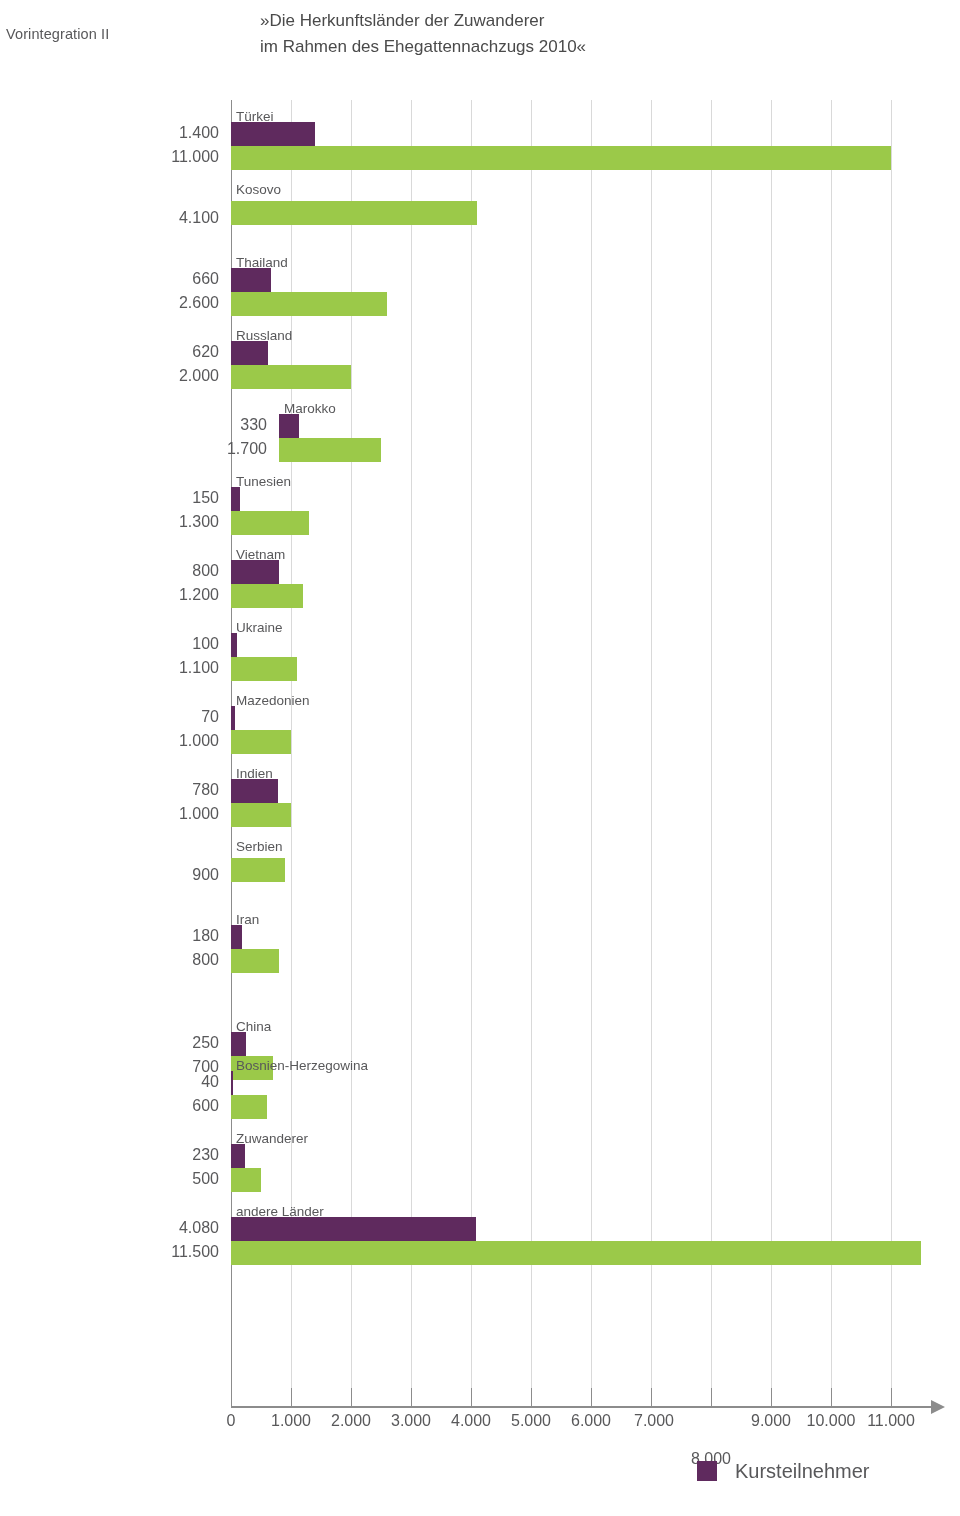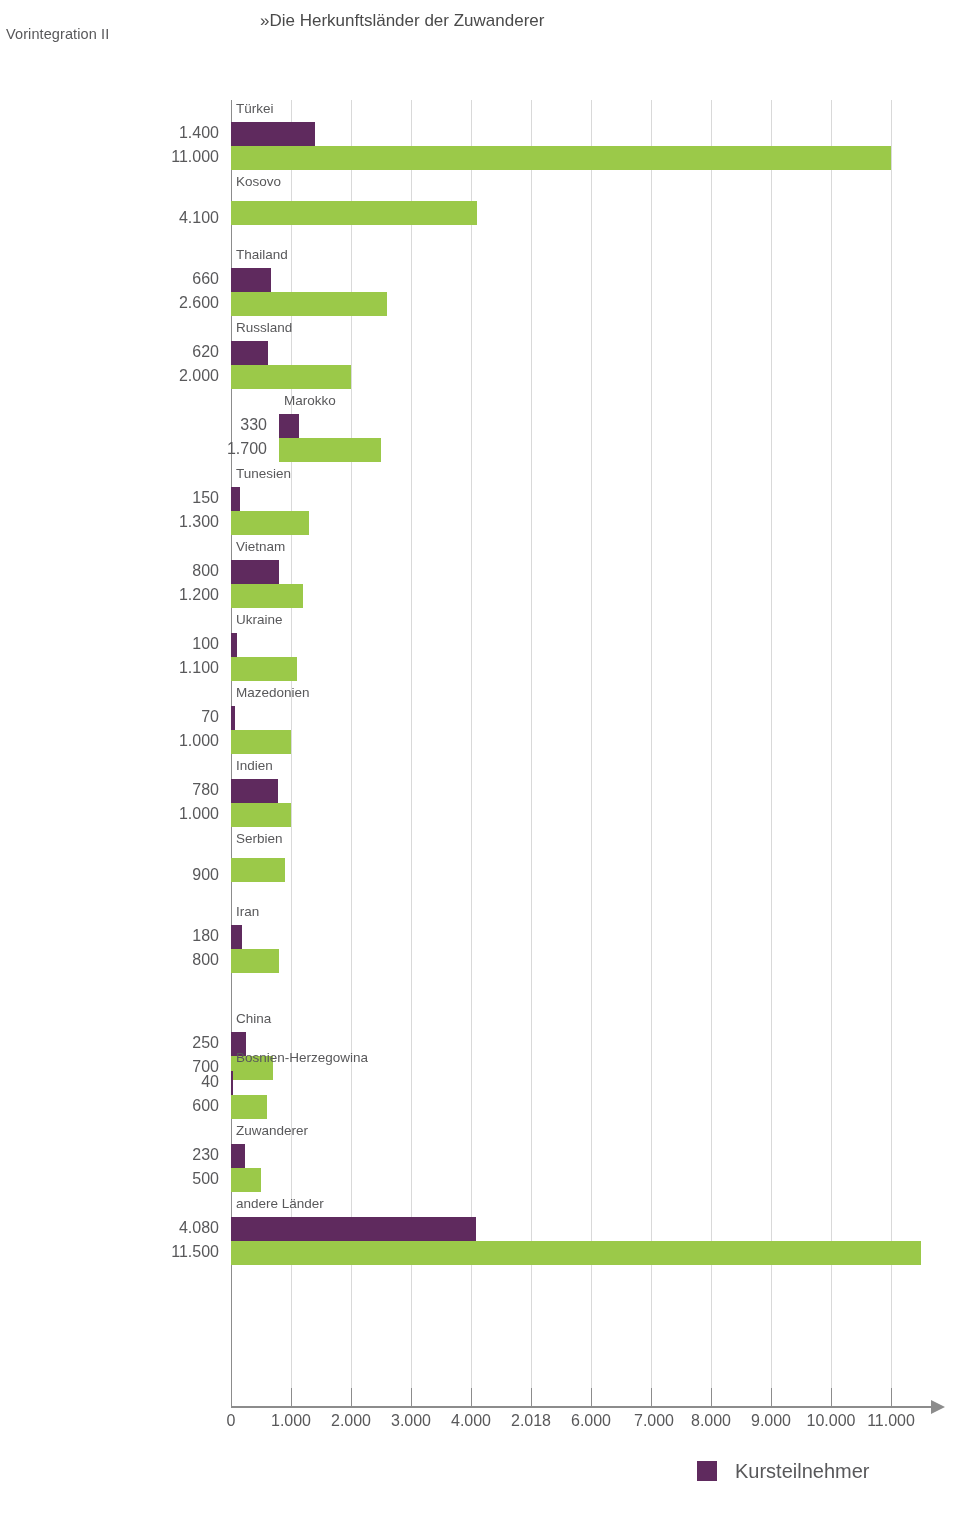--- a/index.html
+++ b/index.html
@@ -40,21 +40,21 @@
     height: 1288px;
   }
   .gridline {
     position: absolute; top: 0; width: 1px; height: 1288px;
     background: #d9d9d9;
   }
   .gridline.axis0 { background: #8c8c8c; width: 1px; }
 
   .row { position: absolute; left: 0; width: 720px; height: 73px; }
   .row-label {
-    position: absolute; left: 5px; top: 0px;
+    position: absolute; left: 5px; top: 8px;
     font-size: 13.5px; color: #58585a; white-space: nowrap;
     line-height: 18px;
   }
   .bar { position: absolute; height: 24px; }
   .bar.kurs  { top: 22px; background: #5f2a5e; }
   .bar.pruef { top: 46px; background: #9bc949; }
 
   
   .vlabel {
     position: absolute;
@@ -116,20 +116,21 @@
     line-height: 20px;
   }
 </style>
 </head>
 <body>
 
 <div id="header">
   <div id="section-label">Vorintegration II</div>
   <div id="chart-title">
     <span class="tline">»Die Herkunftsländer der Zuwanderer</span>
+    <span class="tline">im Rahmen des Ehegattennachzugs 2010«</span>
   </div>
 </div>
 
 <div id="plot">
   <div id="gridlines">
       <div class="gridline axis0" style="left: 0px;"></div>
       <div class="gridline" style="left: 60px;"></div>
       <div class="gridline" style="left: 120px;"></div>
       <div class="gridline" style="left: 180px;"></div>
       <div class="gridline" style="left: 240px;"></div>
@@ -261,27 +262,27 @@
       <div class="ticklabel" style="left: 0px;">0</div>
       <div class="tick" style="left: 60px;"></div>
       <div class="ticklabel" style="left: 60px;">1.000</div>
       <div class="tick" style="left: 120px;"></div>
       <div class="ticklabel" style="left: 120px;">2.000</div>
       <div class="tick" style="left: 180px;"></div>
       <div class="ticklabel" style="left: 180px; text-align: center;">3.000</div>
       <div class="tick" style="left: 240px;"></div>
       <div class="ticklabel" style="left: 240px;">4.000</div>
       <div class="tick" style="left: 300px;"></div>
-      <div class="ticklabel" style="left: 300px;">2.018</div>
+      <div class="ticklabel" style="left: 300px;">5.000</div>
       <div class="tick" style="left: 360px;"></div>
       <div class="ticklabel" style="left: 360px;">6.000</div>
       <div class="tick" style="left: 420px;"></div>
       <div class="ticklabel" style="left: 423px;">7.000</div>
       <div class="tick" style="left: 480px;"></div>
-      <div class="ticklabel" style="left: 480px;">8.000</div>
+      <div class="ticklabel" style="left: 480px; margin-top: 38px;">8.000</div>
       <div class="tick" style="left: 540px;"></div>
       <div class="ticklabel" style="left: 540px;">9.000</div>
       <div class="tick" style="left: 600px;"></div>
       <div class="ticklabel" style="left: 600px;">10.000</div>
       <div class="tick" style="left: 660px;"></div>
       <div class="ticklabel" style="left: 660px;">11.000</div>
     </div>
 </div>
 
 <div id="legend">

